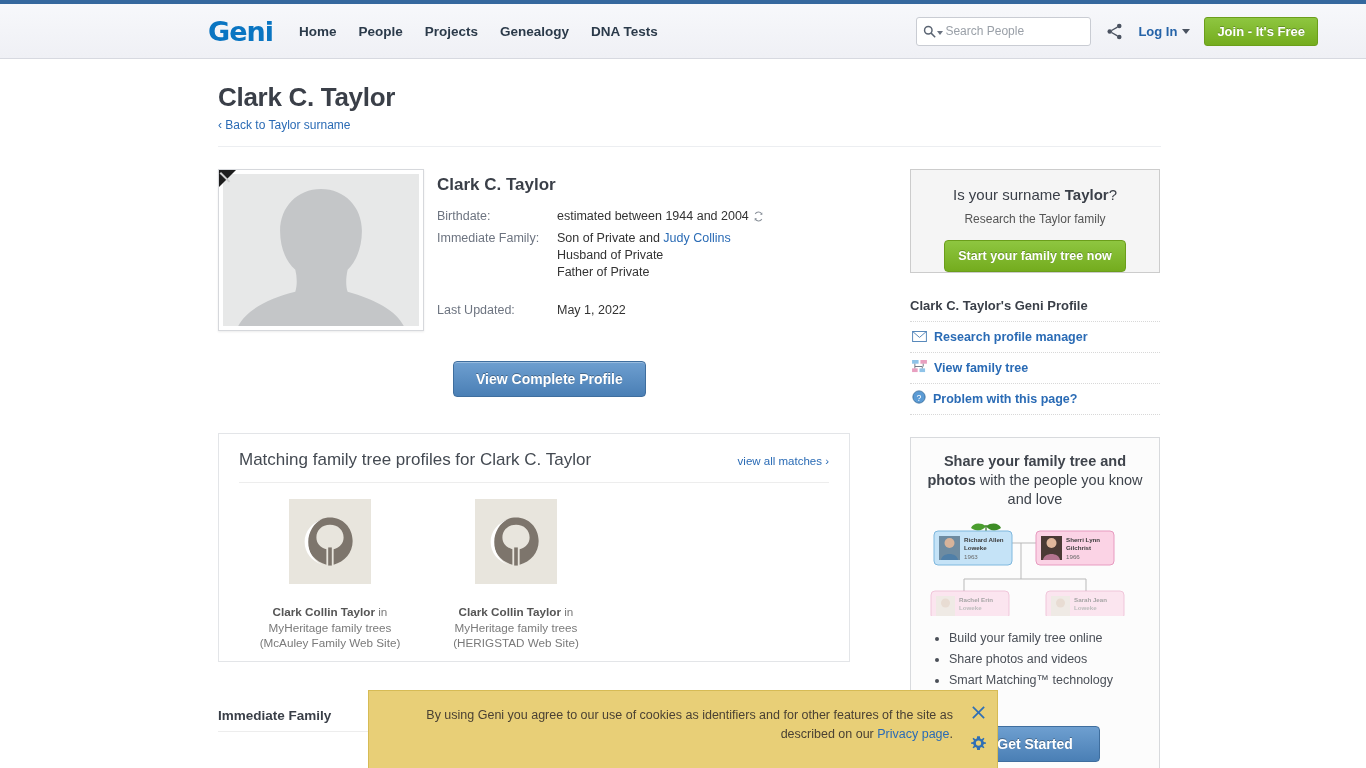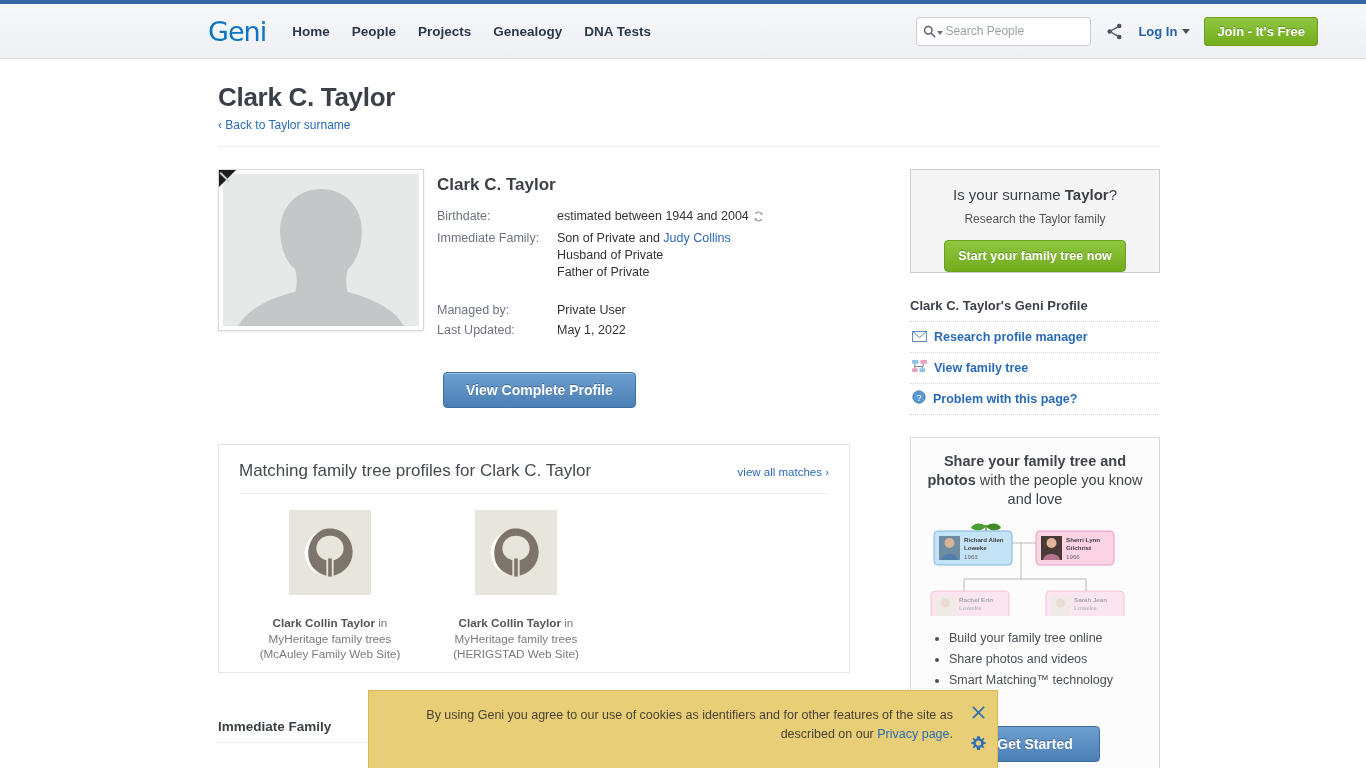--- a/index.html
+++ b/index.html
@@ -21,21 +21,21 @@
     height:55px;
     background:linear-gradient(to bottom,#f7f8fb 0%, #eff0f5 100%);
     border-bottom:1px solid #d7d9e0;
     position:relative;
   }
   .header-inner {
     width:950px; margin:0 auto; height:100%;
     display:flex; align-items:center; position:relative;
   }
   .logo {
-    font-size:27px; font-weight:normal; letter-spacing:-1px;
+    font-size:27px; font-weight:bold; letter-spacing:-1px;
     color:#0a75c2; margin-right:26px; line-height:1;
     font-family:"DejaVu Sans", sans-serif;
   }
   .nav { display:flex; align-items:center; gap:22px; }
   .nav a {
     color:#2b3a4a; font-size:13.5px; font-weight:bold;
     text-decoration:none; white-space:nowrap;
   }
   .header-right {
     position:absolute; right:-160px; top:0; height:100%;
@@ -122,21 +122,21 @@
     font-size:17px; font-weight:bold; color:#3a3f48; margin:6px 0 13px 0;
   }
   .det-table { border-collapse:collapse; }
   .det-table td { font-size:12.5px; vertical-align:top; padding:0 0 3px 0; line-height:17px; }
   .det-label { color:#6d7480; width:120px; }
   .det-value { color:#333; }
   .det-value a { color:#2a6bb5; text-decoration:none; }
   .refresh-ico { display:inline-block; vertical-align:-2px; margin-left:4px; color:#8b929b; }
   .spacer-row td { height:18px; }
   .vcp-btn {
-    margin-top:30px; margin-left:6px;
+    margin-top:30px; margin-left:16px;
     background:linear-gradient(to bottom,#6e9fd0 0%,#4a7fb5 100%);
     border:1px solid #3f6e9e; border-radius:4px;
     color:#fff; font-size:14px; font-weight:bold;
     padding:9px 22px; cursor:pointer;
     text-shadow:0 -1px 0 rgba(0,0,0,.3);
     font-family:"Liberation Sans", sans-serif;
     box-shadow:inset 0 1px 0 rgba(255,255,255,.3);
   }
   .vcp-wrap { padding-left:219px; }
 
@@ -325,24 +325,20 @@
               <td class="det-value">
                 <div><span>Son of Private and </span><a href="#">Judy Collins</a></div>
                 <div>Husband of Private</div>
                 <div>Father of Private</div>
               </td>
             </tr>
             <tr class="spacer-row">
                   <td></td>
                   <td></td>
                 </tr>
-            <tr>
-              <td class="det-label">Managed by:</td>
-              <td class="det-value">Private User</td>
-            </tr>
             <tr>
               <td class="det-label">Last Updated:</td>
               <td class="det-value">May 1, 2022</td>
             </tr>
           </tbody>
             </table>
         </div>
       </div>
 
       <div class="vcp-wrap">

